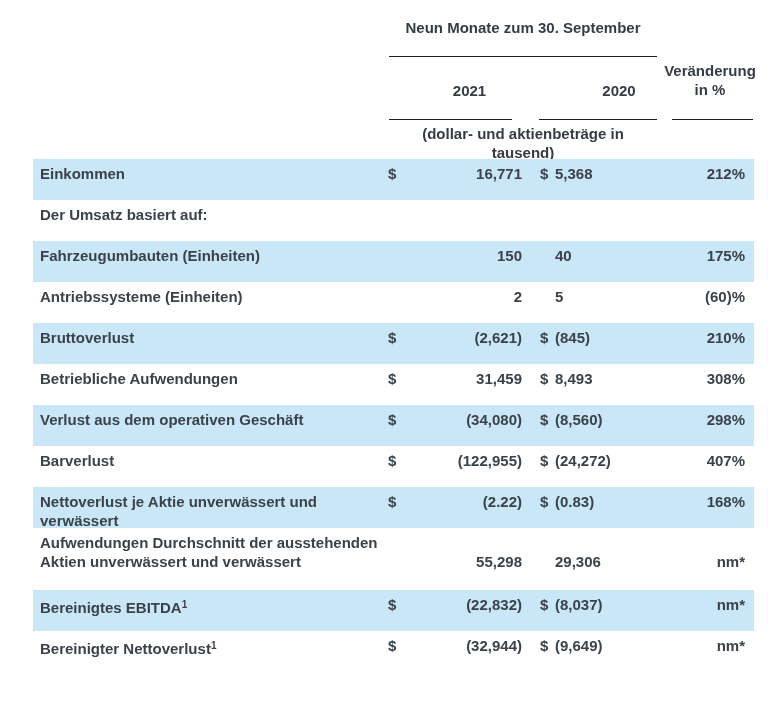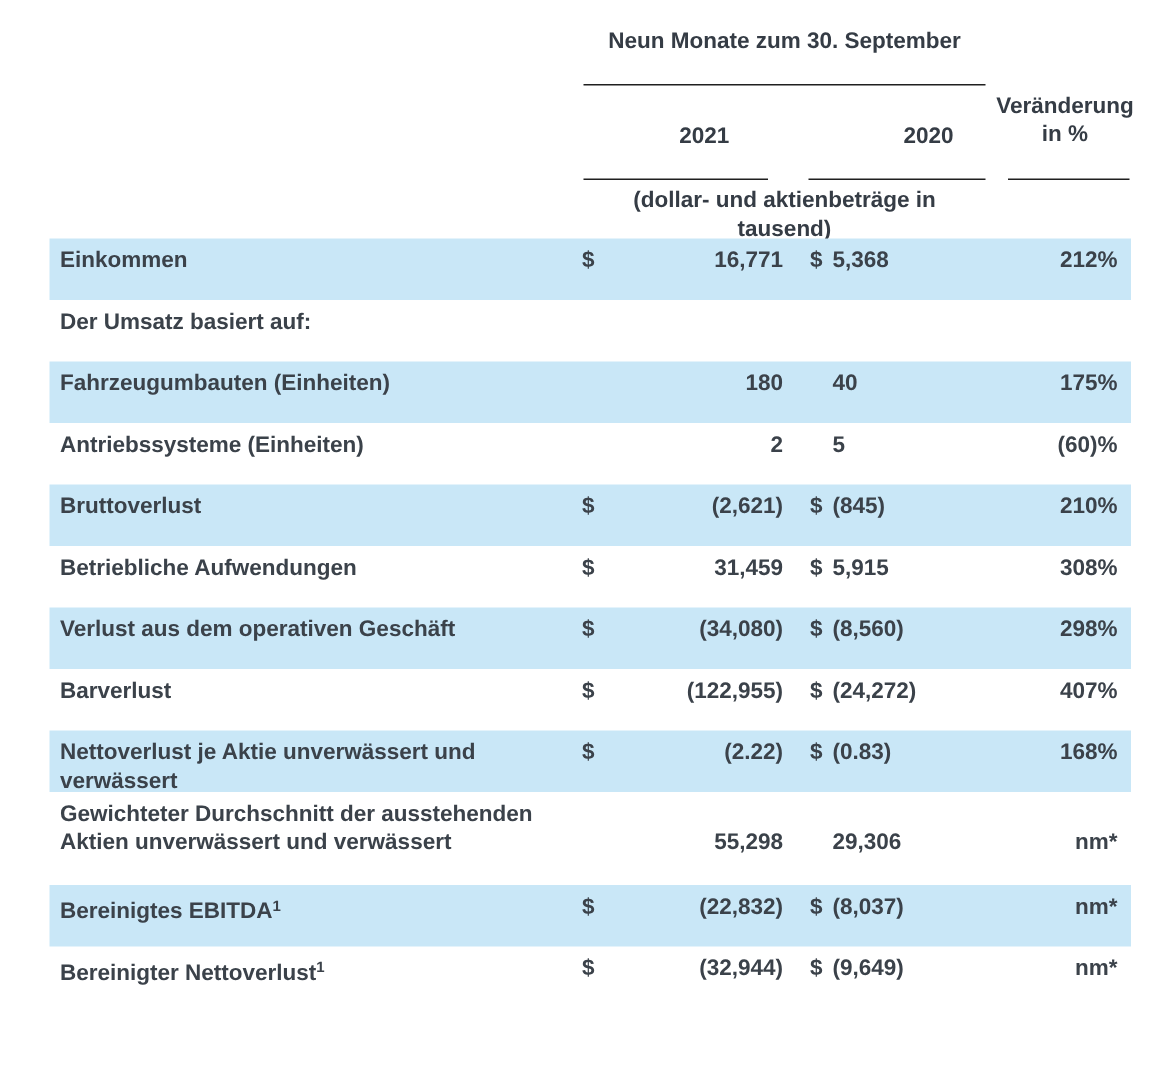--- a/index.html
+++ b/index.html
@@ -74,21 +74,21 @@
     <div class="cell c-v1"></div>
     <div class="cell c-gap"></div>
     <div class="cell c-d"></div>
     <div class="cell c-v2"></div>
     <div class="cell c-chg"></div>
   </div>
 
   <div class="row hl">
     <div class="cell c-label"><span>Fahrzeugumbauten (Einheiten)</span></div>
     <div class="cell c-d"></div>
-    <div class="cell c-v1">180</div>
+    <div class="cell c-v1">150</div>
     <div class="cell c-gap"></div>
     <div class="cell c-d"></div>
     <div class="cell c-v2">40</div>
     <div class="cell c-chg">175%</div>
   </div>
 
   <div class="row">
     <div class="cell c-label"><span>Antriebssysteme (Einheiten)</span></div>
     <div class="cell c-d"></div>
     <div class="cell c-v1">2</div>
@@ -107,21 +107,21 @@
     <div class="cell c-v2">(845)</div>
     <div class="cell c-chg">210%</div>
   </div>
 
   <div class="row">
     <div class="cell c-label"><span>Betriebliche Aufwendungen</span></div>
     <div class="cell c-d">$</div>
     <div class="cell c-v1">31,459</div>
     <div class="cell c-gap"></div>
     <div class="cell c-d">$</div>
-    <div class="cell c-v2">5,915</div>
+    <div class="cell c-v2">8,493</div>
     <div class="cell c-chg">308%</div>
   </div>
 
   <div class="row hl">
     <div class="cell c-label"><span>Verlust aus dem operativen Geschäft</span></div>
     <div class="cell c-d">$</div>
     <div class="cell c-v1">(34,080)</div>
     <div class="cell c-gap"></div>
     <div class="cell c-d">$</div>
     <div class="cell c-v2">(8,560)</div>
@@ -142,21 +142,21 @@
     <div class="cell c-label"><span>Nettoverlust je Aktie unverwässert und verwässert</span></div>
     <div class="cell c-d">$</div>
     <div class="cell c-v1">(2.22)</div>
     <div class="cell c-gap"></div>
     <div class="cell c-d">$</div>
     <div class="cell c-v2">(0.83)</div>
     <div class="cell c-chg">168%</div>
   </div>
 
   <div class="row tall">
-    <div class="cell c-label"><span>Gewichteter Durchschnitt der ausstehenden Aktien unverwässert und verwässert</span></div>
+    <div class="cell c-label"><span>Aufwendungen Durchschnitt der ausstehenden Aktien unverwässert und verwässert</span></div>
     <div class="cell c-d"></div>
     <div class="cell c-v1">55,298</div>
     <div class="cell c-gap"></div>
     <div class="cell c-d"></div>
     <div class="cell c-v2">29,306</div>
     <div class="cell c-chg">nm*</div>
   </div>
 
   <div class="row hl">
     <div class="cell c-label"><span>Bereinigtes EBITDA</span><span class="sup">1</span></div>

